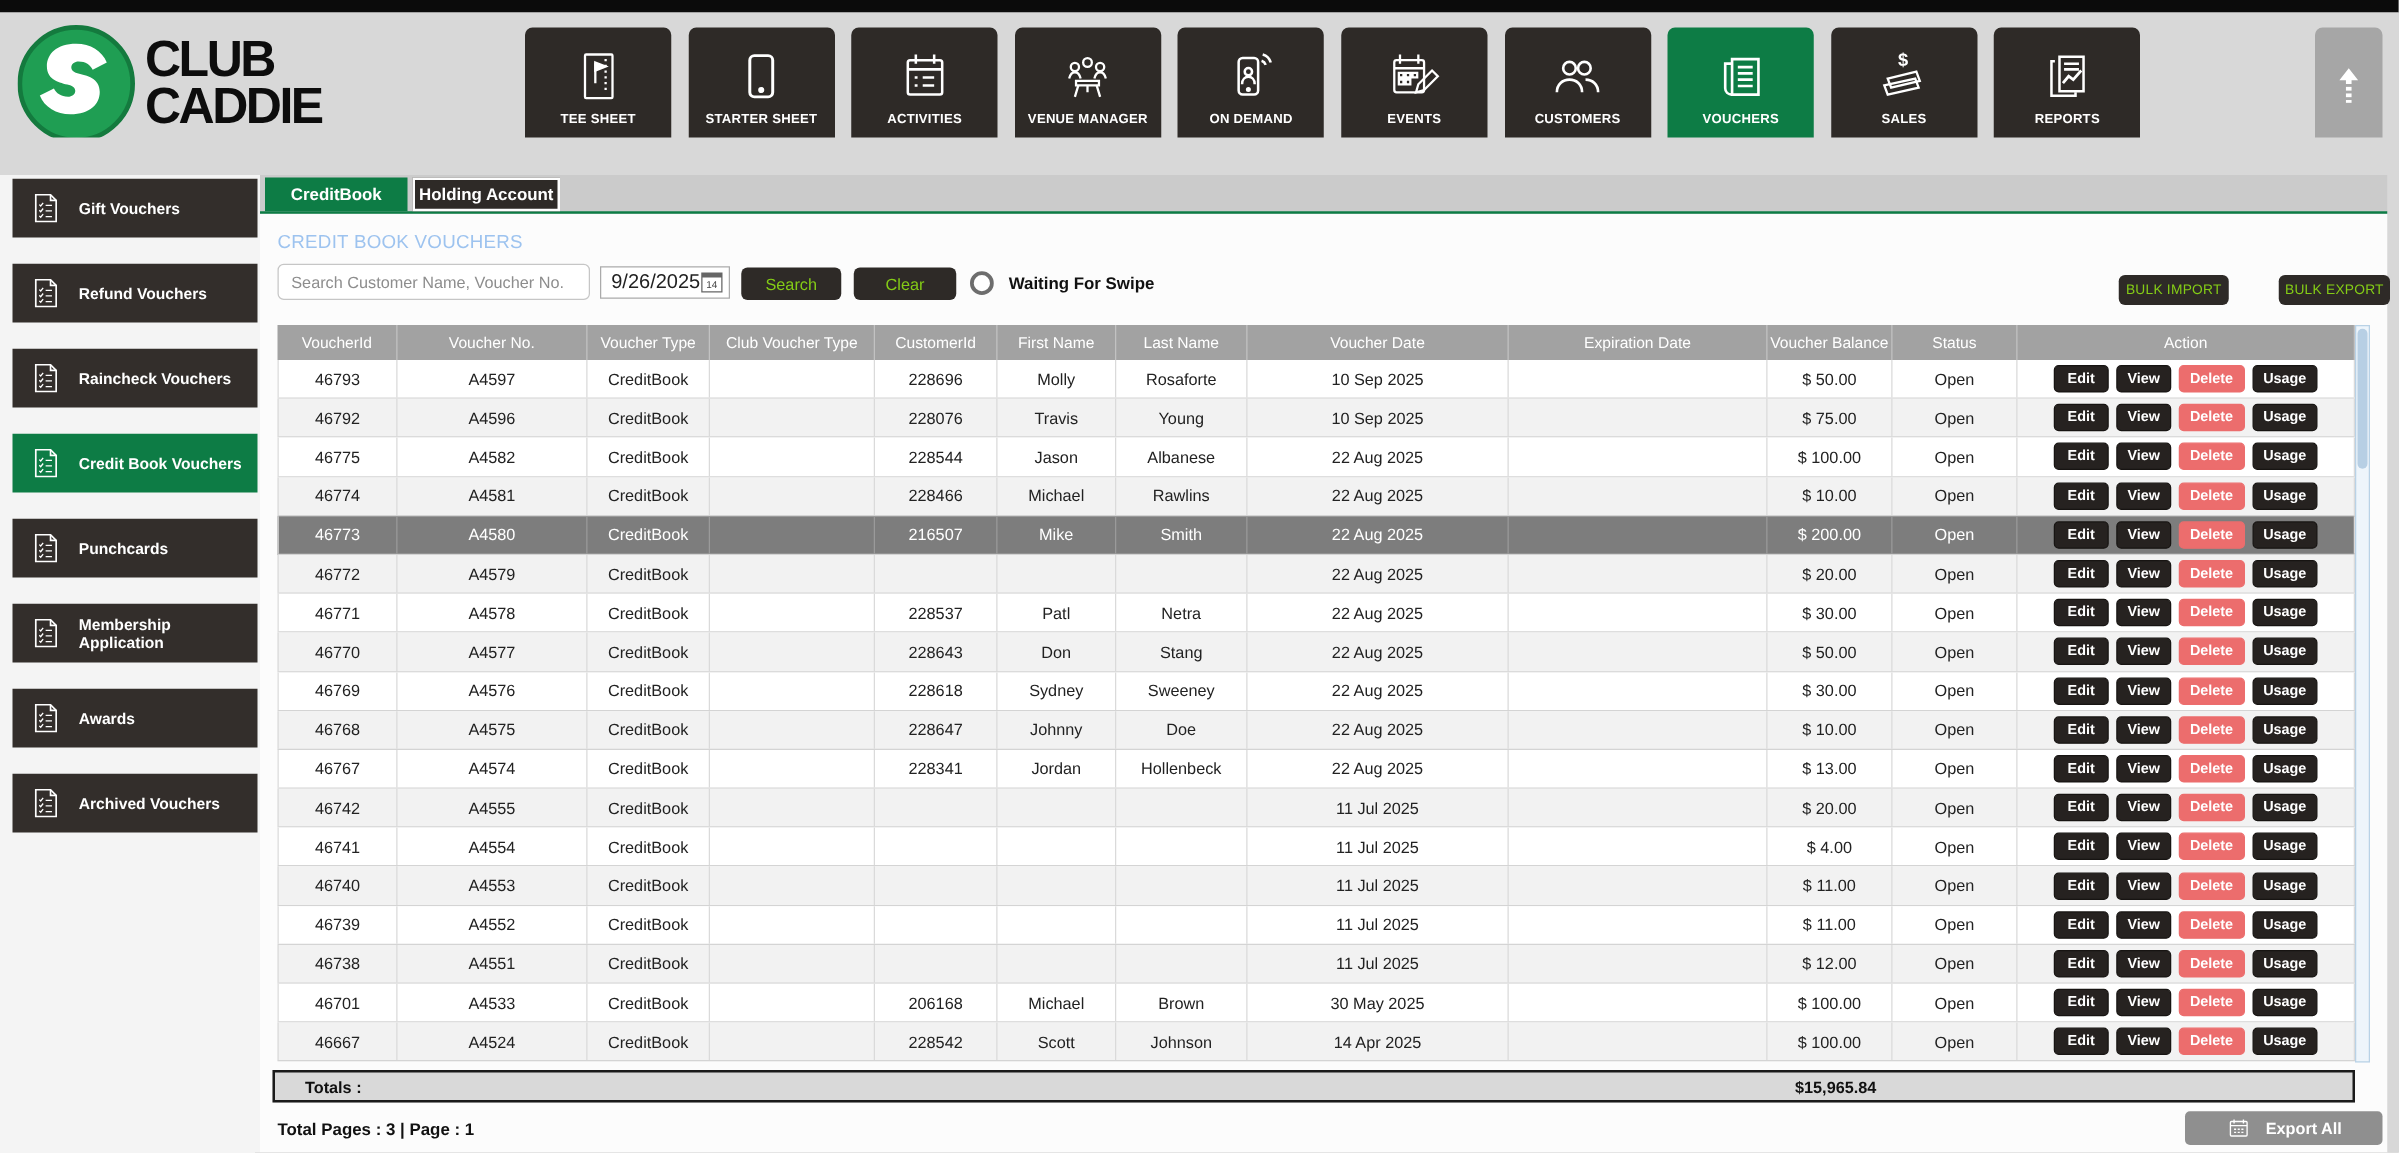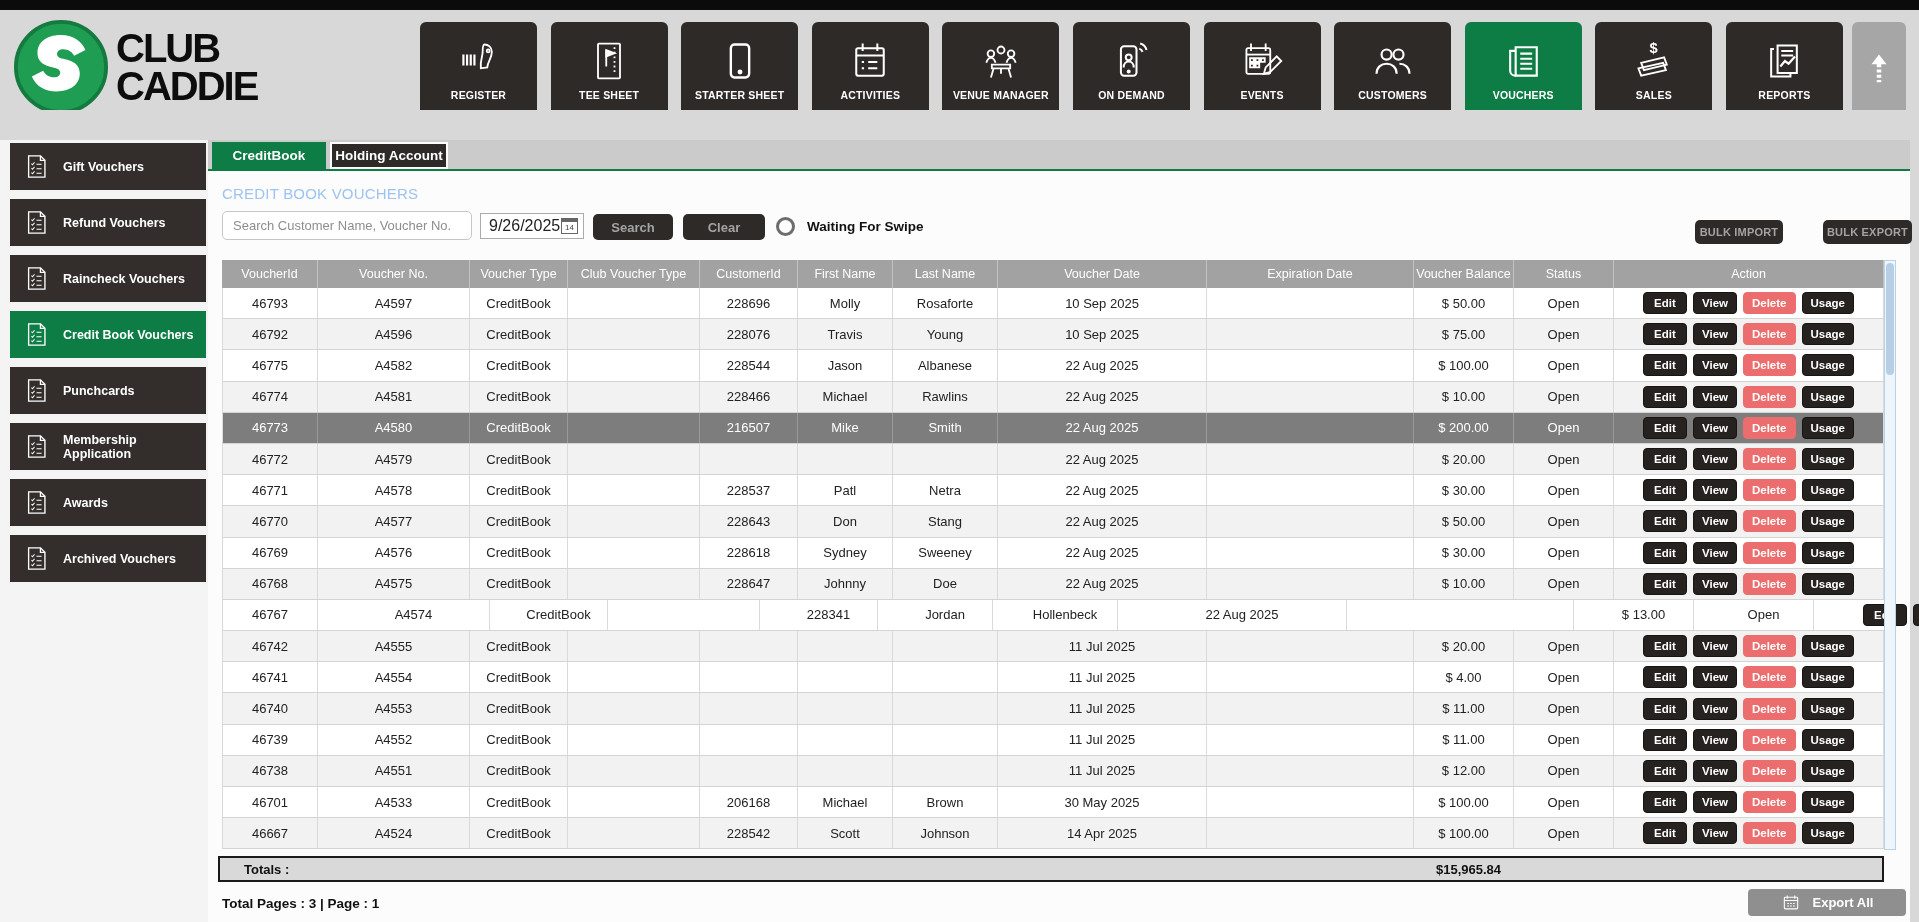--- a/index.html
+++ b/index.html
@@ -29,32 +29,32 @@
   #tab-underline { position:absolute; left:208px; top:169px; width:1702px; height:2px; background:var(--accent-green); }
   #content-panel { position:absolute; left:208px; top:171px; width:1702px; height:751px; background:#fcfcfc; }
   #right-margin { position:absolute; left:1910px; top:110px; width:9px; height:812px; background:#d8d8d8; }
 
   .tab { position:absolute; top:142px; height:27px; display:flex; align-items:center; justify-content:center; font-size:13.5px; font-weight:bold; color:#fff; cursor:pointer; }
   #tab-creditbook { left:212px; width:114px; background:var(--accent-green); }
   #tab-holding { left:330px; width:118px; background:var(--tile-dark); border:2px solid #fdfdfd; }
 
   
   #sidebar { position:absolute; left:10px; top:143px; width:196px; }
-  .side-item { height:47px; margin-bottom:9px; background:#332e2b; color:#fff; display:flex; align-items:center; padding-left:13px; column-gap:13px; font-size:12.5px; font-weight:bold; cursor:pointer; }
+  .side-item { height:47px; margin-bottom:21px; background:#332e2b; color:#fff; display:flex; align-items:center; padding-left:13px; column-gap:13px; font-size:12.5px; font-weight:bold; cursor:pointer; }
   .side-item.active { background:var(--accent-green); }
   .side-item .icon svg { width:27px; height:27px; display:block; }
 
   
   #section-title { position:absolute; left:222px; top:185px; font-size:15px; color:var(--section-title-blue); letter-spacing:0.2px; }
   #search-input { position:absolute; left:222px; top:211px; width:250px; height:29px; border:1px solid #c6c6c6; border-radius:5px; padding-left:10px; font-size:13px; color:#444; font-family:"Liberation Sans",sans-serif; background:#fff; }
   #search-input::placeholder { color:#8d8d8d; }
   #date-box { position:absolute; left:480px; top:213px; width:104px; height:26px; border:1px solid #ababab; background:#fff; display:flex; align-items:center; justify-content:space-between; padding:0 5px 0 8px; cursor:pointer; }
   #date-value { font-size:16px; color:#222; }
   #calendar-mini { width:17px; height:16px; border:1px solid #666; border-top:4px solid #666; font-size:8px; color:#444; display:flex; align-items:center; justify-content:center; }
-  .dark-btn { position:absolute; background:var(--tile-dark); color:#a3a3a3; border:none; border-radius:5px; font-family:"Liberation Sans",sans-serif; font-weight:bold; cursor:pointer; }
+  .dark-btn { position:absolute; background:var(--tile-dark); color:#84cc16; border:none; border-radius:5px; font-family:"Liberation Sans",sans-serif; font-weight:normal; cursor:pointer; }
   #search-btn { left:593px; top:214px; width:80px; height:26px; font-size:13px; }
   #clear-btn { left:683px; top:214px; width:82px; height:26px; font-size:13px; }
   #swipe-radio { position:absolute; left:776px; top:217px; width:19px; height:19px; border:3px solid #6d6d6d; border-radius:50%; background:#fff; cursor:pointer; }
   #swipe-label { position:absolute; left:807px; top:219px; font-size:13.5px; font-weight:bold; color:#111; }
   #bulk-import-btn { left:1695px; top:220px; width:88px; height:24px; font-size:11px; letter-spacing:0.2px; }
   #bulk-export-btn { left:1803px; top:220px; width:89px; height:24px; font-size:11px; letter-spacing:0.2px;margin-left:20px; }
 
   
   #table { position:absolute; left:222px; top:260px; width:1662px; }
   #table-header { display:grid; height:28px; background:var(--table-header-gray); }
@@ -92,32 +92,20 @@
         <circle cx="50" cy="50" r="48" fill="#1f9e53"></circle>
         <circle cx="50" cy="50" r="48" fill="none" stroke="#147a3e" stroke-width="4"></circle>
         <path d="M50 16c-17 0-25 9-25 19 0 12 11 14 19 16 8 2 6 10-1 10-6 0-10-3-12-7l-12 6c4 10 14 16 26 16 17 0 25-9 25-19 0-12-11-14-19-16-8-2-6-10 1-10 6 0 10 3 12 7l12-6c-4-10-14-16-26-16z" fill="#fff"></path>
       </svg>
       <div id="logo-text">
         <div>CLUB</div>
         <div>CADDIE</div>
       </div>
     </div>
     <div id="top-nav">
-        <div class="nav-tile">
-          <span class="icon">
-            <svg viewBox="0 0 48 48">
-              <g stroke="#fff" fill="none" stroke-width="2">
-                <path d="M7 17v12M11 17v12M15 17v12M19 17v12" stroke-width="2.4"></path>
-                <path d="M30 6c4 0 8 3 8 8 0 7-4 9-5 17l-7 1c-1-9 2-12 2-18 0-3 0-8 2-8z"></path>
-                <circle cx="34" cy="13" r="1.6"></circle>
-              </g>
-            </svg>
-          </span>
-          <div class="nav-label">REGISTER</div>
-        </div>
         <div class="nav-tile">
           <span class="icon">
             <svg viewBox="0 0 48 48">
               <g stroke="#fff" fill="none" stroke-width="2">
                 <rect x="12" y="5" width="24" height="38" rx="1"></rect>
                 <path d="M21 12v18"></path>
                 <path d="M21 12l9 3.5-9 3.5z" fill="#fff"></path>
                 <path d="M30 9v30" stroke-dasharray="2 3"></path>
               </g>
             </svg>
@@ -602,21 +590,21 @@
           <div class="tcell"></div>
           <div class="tcell">$ 10.00</div>
           <div class="tcell">Open</div>
           <div class="action-cell">
             <button class="act-btn">Edit</button>
             <button class="act-btn">View</button>
             <button class="act-btn delete">Delete</button>
             <button class="act-btn">Usage</button>
           </div>
         </div>
-        <div class="trow" style="grid-template-columns: 96px 152px 98px 132px 98px 95px 105px 209px 207px 100px 100px 270px; gap: 20px;">
+        <div class="trow" style="grid-template-columns: 96px 152px 98px 132px 98px 95px 105px 209px 207px 100px 100px 270px;">
           <div class="tcell">46767</div>
           <div class="tcell">A4574</div>
           <div class="tcell">CreditBook</div>
           <div class="tcell"></div>
           <div class="tcell">228341</div>
           <div class="tcell">Jordan</div>
           <div class="tcell">Hollenbeck</div>
           <div class="tcell">22 Aug 2025</div>
           <div class="tcell"></div>
           <div class="tcell">$ 13.00</div>

